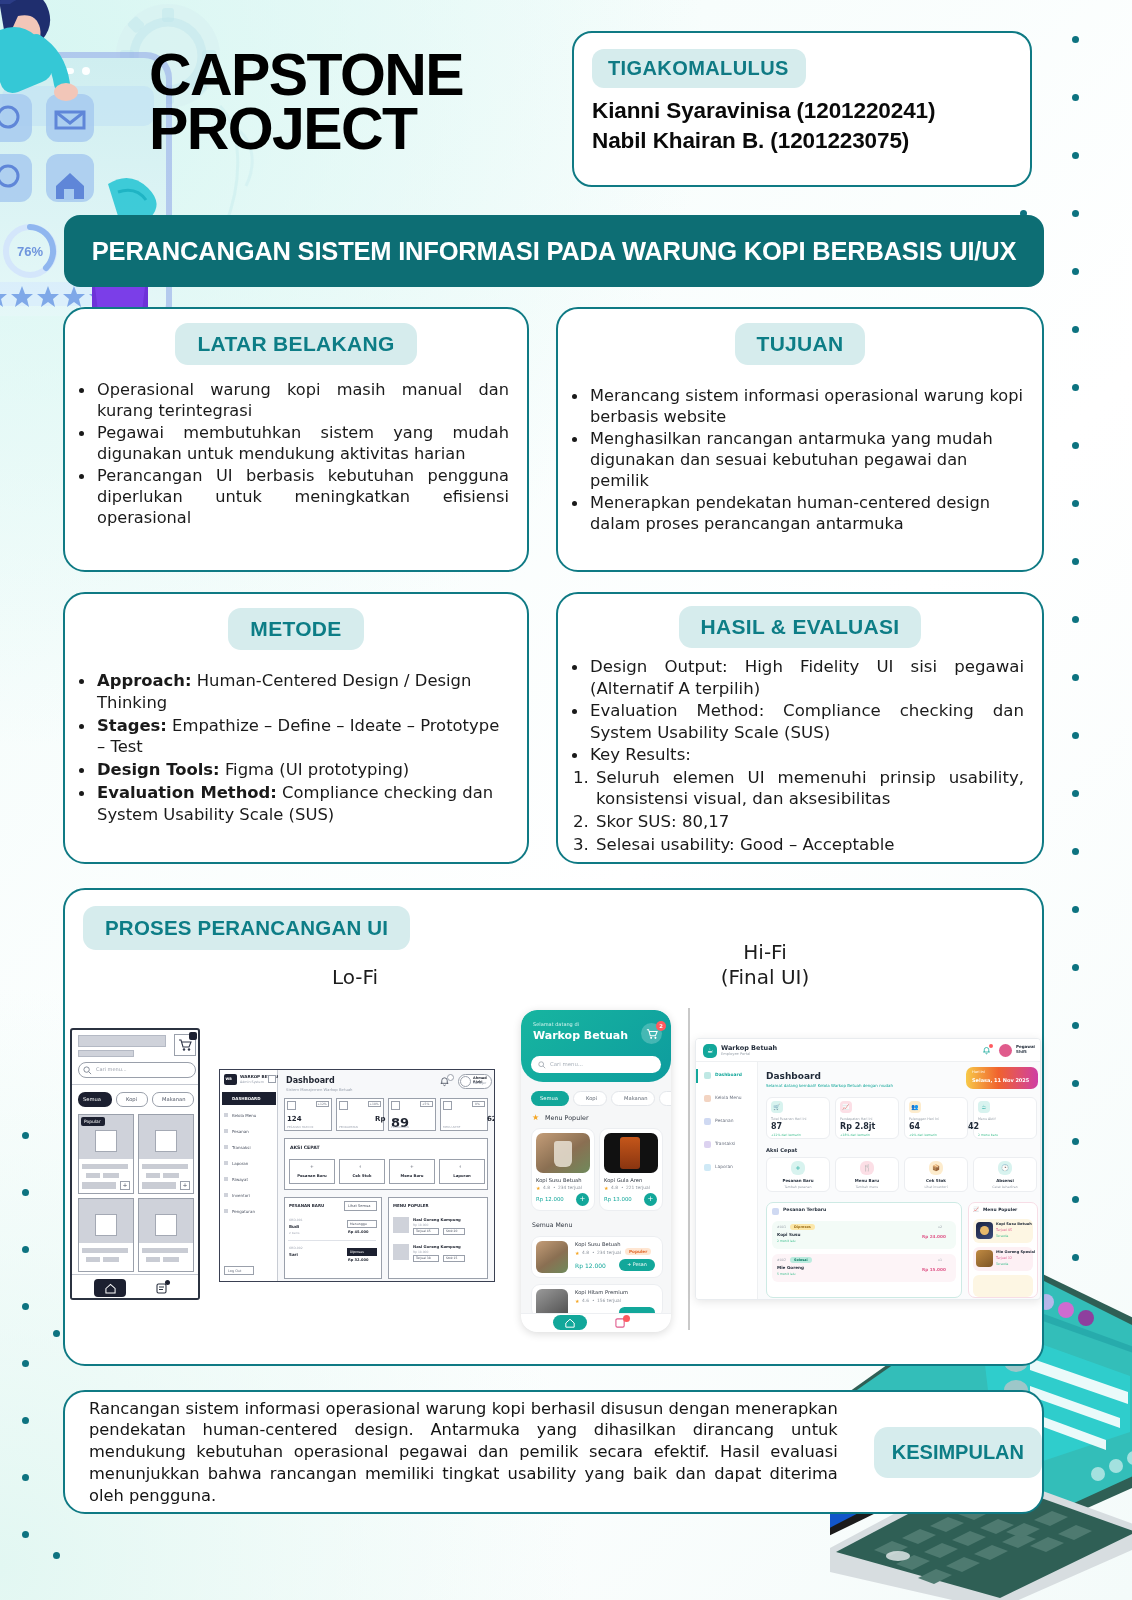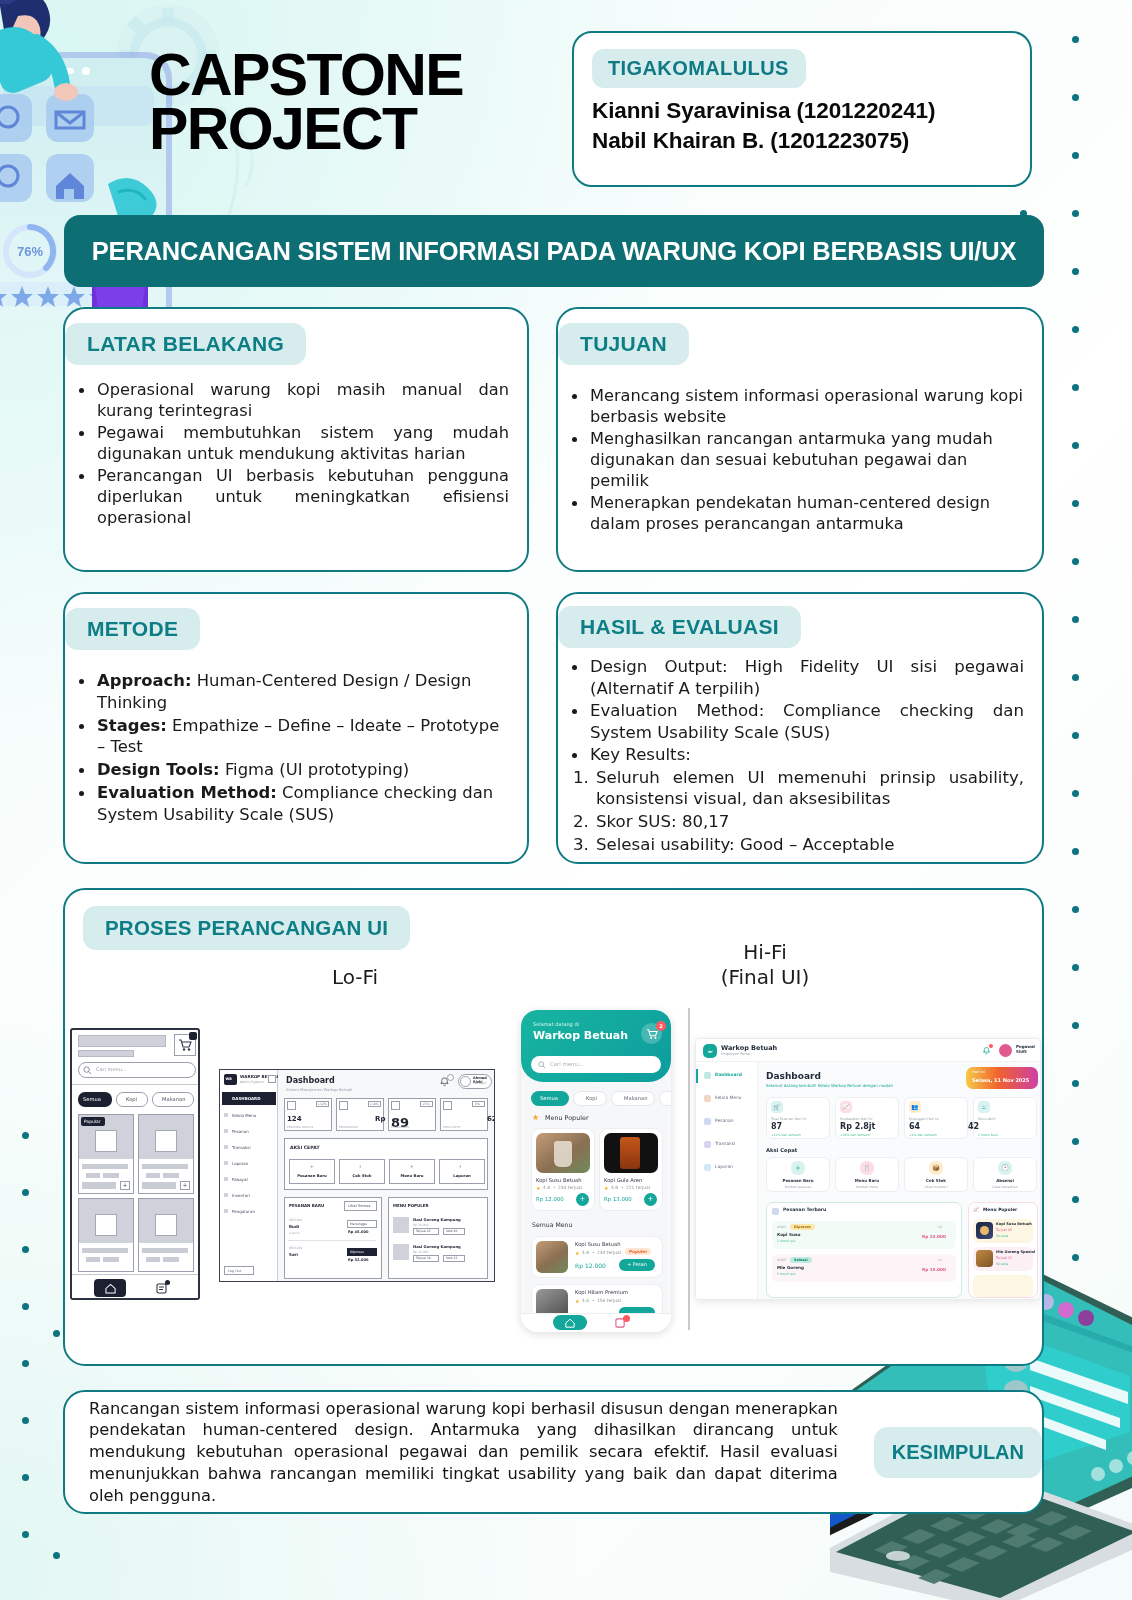--- a/index.html
+++ b/index.html
@@ -108,21 +108,21 @@
     display: inline-block;
     background: #d6eced;
     color: #0d7d86;
     font-family: "Liberation Sans", sans-serif;
     font-weight: 700;
     font-size: 21px;
     letter-spacing: 0.3px;
     border-radius: 13px;
     padding: 9px 22px;
   }
-  .title-wrap { text-align: left; margin-top: 14px; text-decoration: underline; }
+  .title-wrap { text-align: center; margin-top: 14px; text-decoration: underline; }
 
   ul.bullets, ol.nums {
     margin: 14px 18px 0 30px;
     font-family: "DejaVu Sans", sans-serif;
     font-size: 16.2px;
     line-height: 1.30;
     color: #1a1a1a;
     text-align: justify;
   }
   ul.bullets li, ol.nums li { margin-bottom: 1px; padding-left: 2px; }

